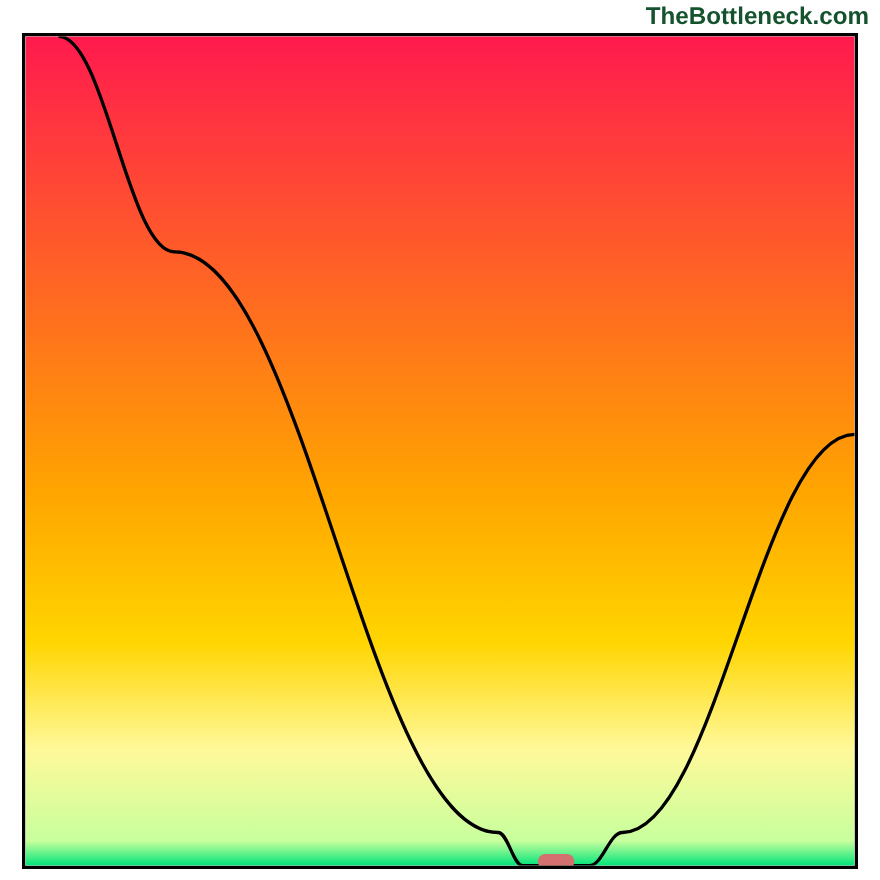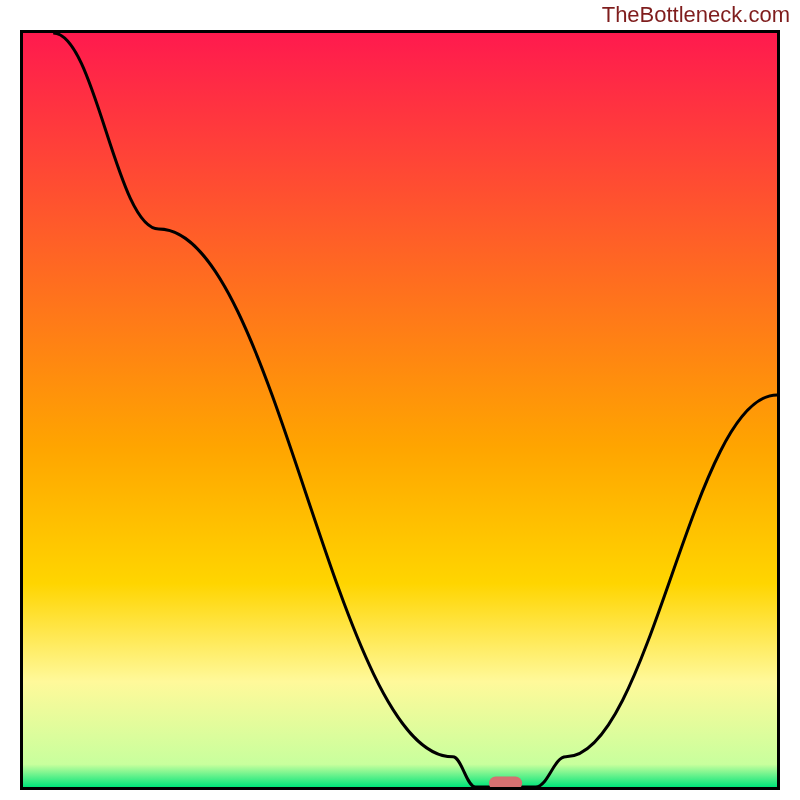--- a/index.html
+++ b/index.html
@@ -15,22 +15,22 @@
     width: 800px;
     height: 800px;
     box-sizing: border-box;
   }
   .watermark {
     position: absolute;
     top: 2px;
     right: 10px;
     font-family: Arial, sans-serif;
     font-size: 22px;
-    font-weight: 400;
-    color: #7f1d1d;
+    font-weight: 700;
+    color: #14532d;
   }
   .plot {
     position: absolute;
     left: 20px;
     top: 30px;
     width: 760px;
     height: 760px;
     border: 3px solid #000;
     box-sizing: border-box;
     overflow: hidden;

